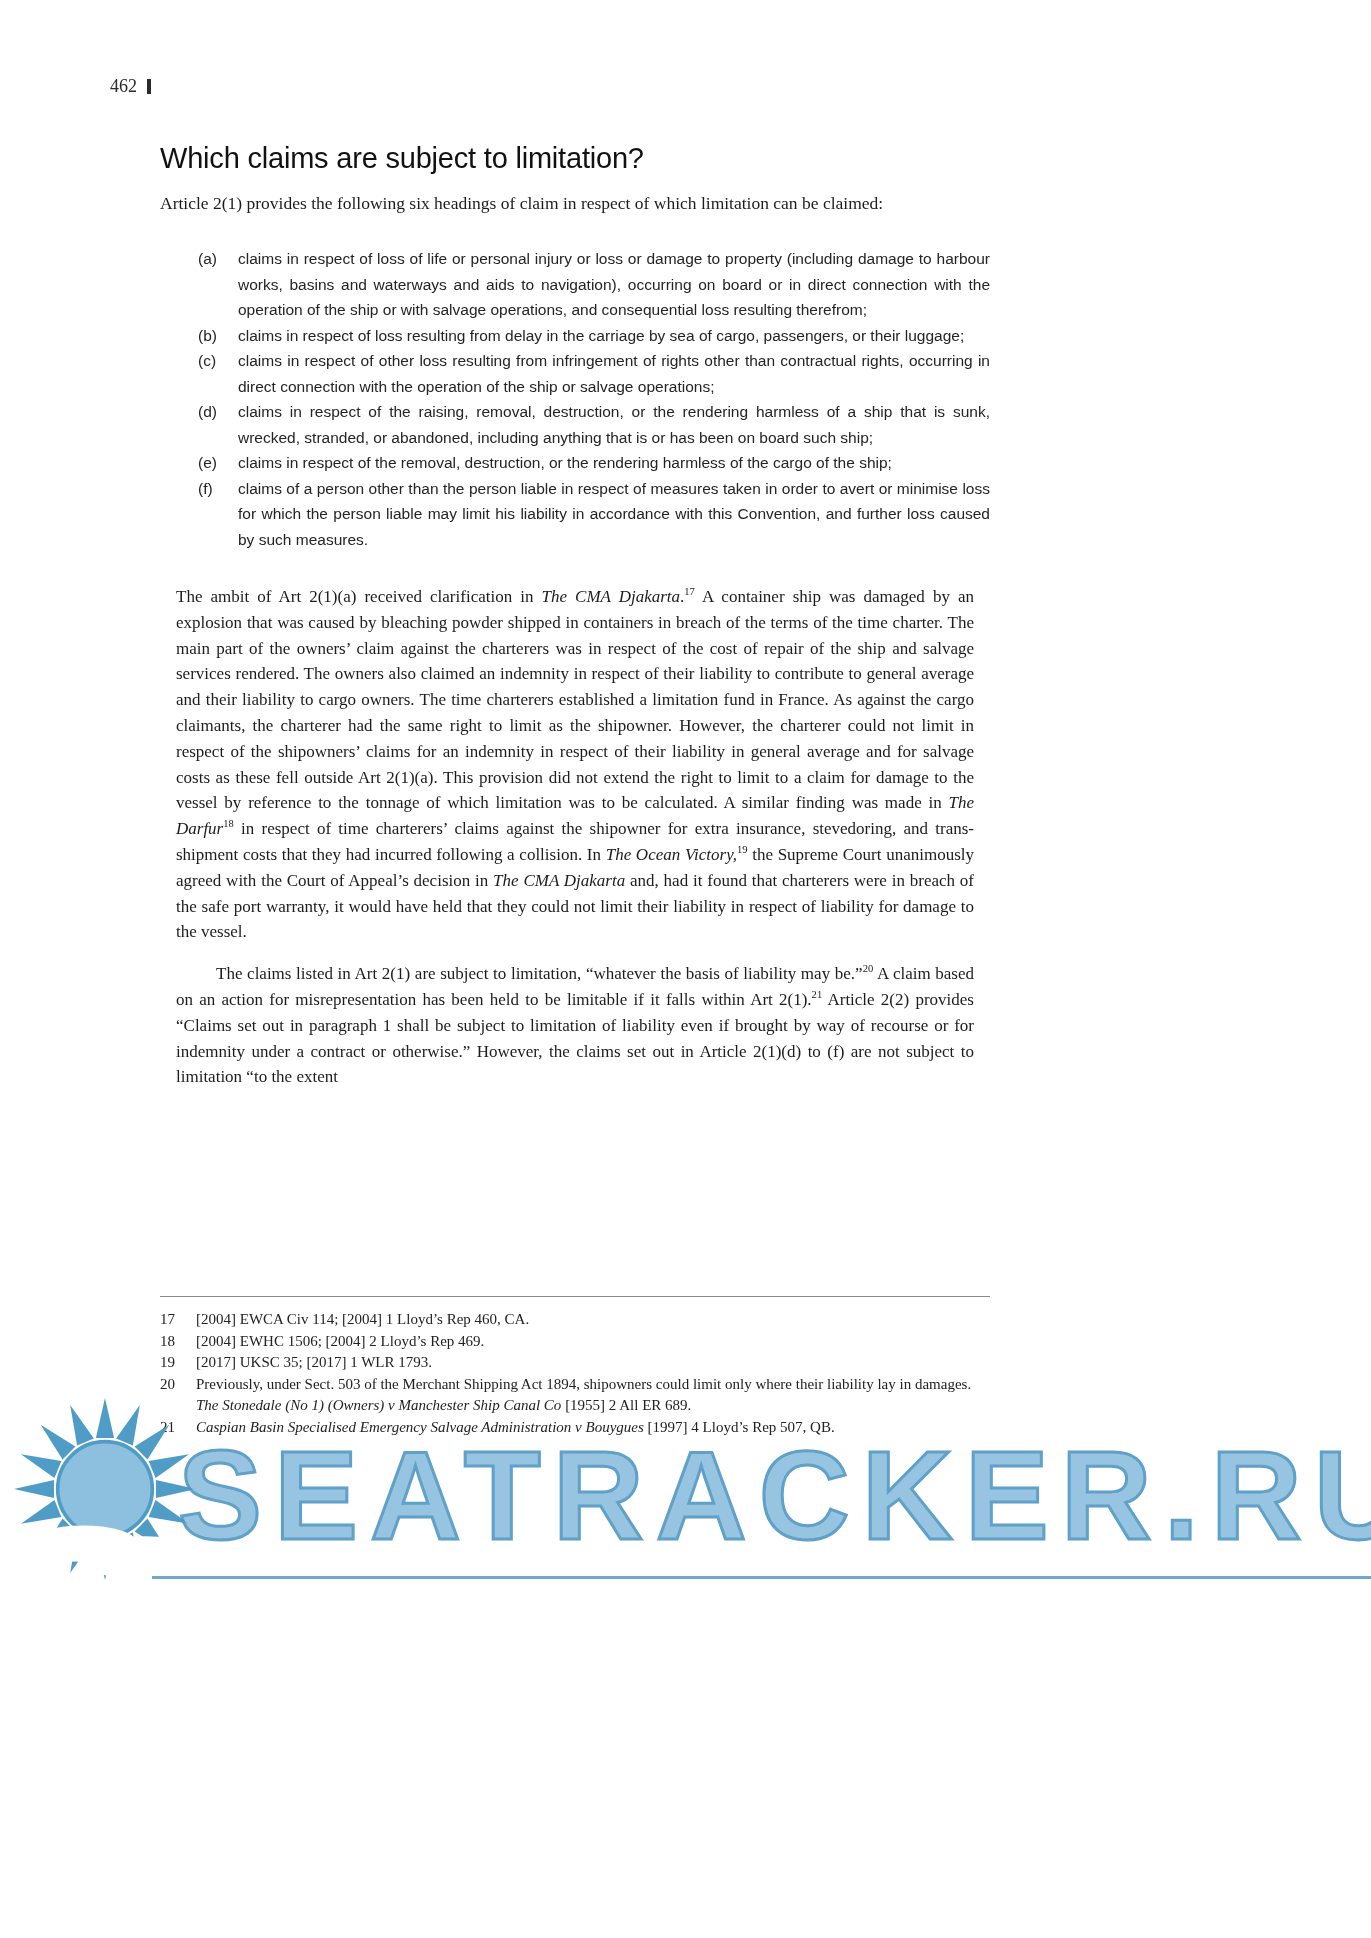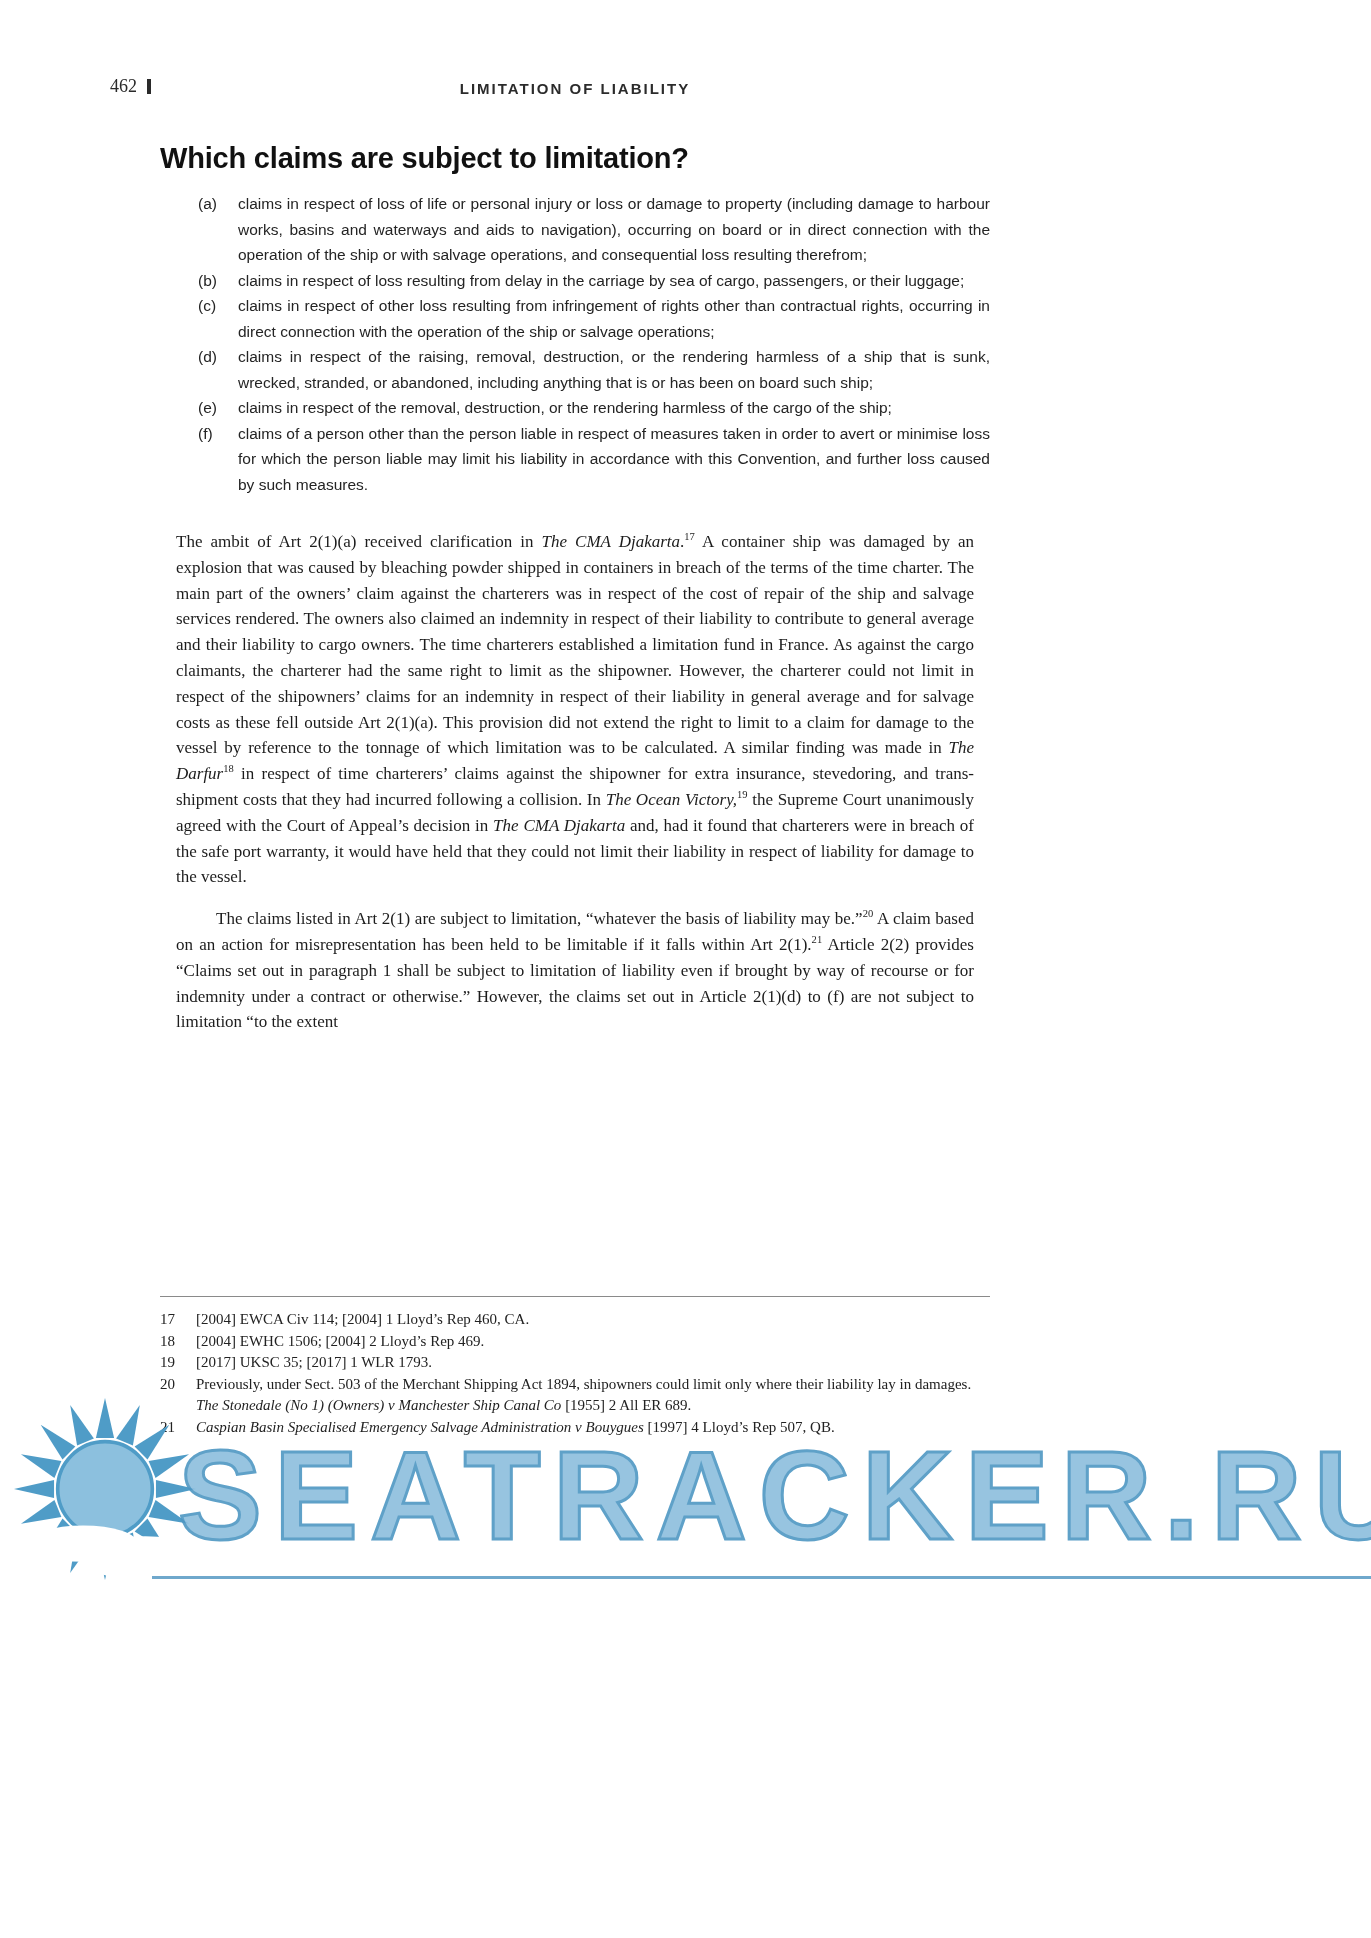--- a/index.html
+++ b/index.html
@@ -17,21 +17,21 @@
   .pn-bar{display:inline-block;width:4px;height:15px;background:#2a2a2a;margin-left:10px;vertical-align:-2px;}
   .running-head{
     position:absolute;left:160px;top:80px;width:830px;text-align:center;
     font-family:"Liberation Sans", sans-serif;font-weight:700;font-size:15px;
     letter-spacing:2px;color:#2b2b2b;
   }
   
   .content{position:absolute;left:160px;top:142px;width:830px;}
   h1.section-title{
     font-family:"Liberation Sans", sans-serif;
-    font-size:29px;font-weight:700;margin:0 0 16px 0;color:#111;letter-spacing:-0.2px;
+    font-size:29px;font-weight:400;margin:0 0 16px 0;color:#111;letter-spacing:-0.2px;
   }
   p.intro{font-size:17.5px;line-height:25px;text-align:justify;margin:0 0 30px 0;}
   .claims-list{
     margin:0 0 32px 0;padding-left:38px;
     font-family:"Liberation Sans", sans-serif;
     font-size:15.5px;line-height:25.5px;color:#242424;
   }
   .claim{display:flex;}
   .claim-label{flex:0 0 40px;}
   .claim-text{flex:1;text-align:justify;}
@@ -57,24 +57,24 @@
   .sun{position:absolute;left:14px;top:2px;}
 </style>
 </head>
 <body>
 
 <div class="page">
 
   <div class="page-num-wrap">
     <span>462</span><span class="pn-bar"></span>
   </div>
-  <div class="running-head">LIMITATION OF LIABILITY</div>
 
   <div class="content">
     <h1 class="section-title">Which claims are subject to limitation?</h1>
+    <p class="intro">Article 2(1) provides the following six headings of claim in respect of which limitation can be claimed:</p>
 
     <div class="claims-list">
       <div class="claim">
         <span class="claim-label">(a)</span>
         <span class="claim-text">claims in respect of loss of life or personal injury or loss or damage to property (including damage to harbour works, basins and waterways and aids to navigation), occurring on board or in direct connection with the operation of the ship or with salvage operations, and consequential loss resulting therefrom;</span>
       </div>
       <div class="claim">
         <span class="claim-label">(b)</span>
         <span class="claim-text">claims in respect of loss resulting from delay in the carriage by sea of cargo, passengers, or their luggage;</span>
       </div>

